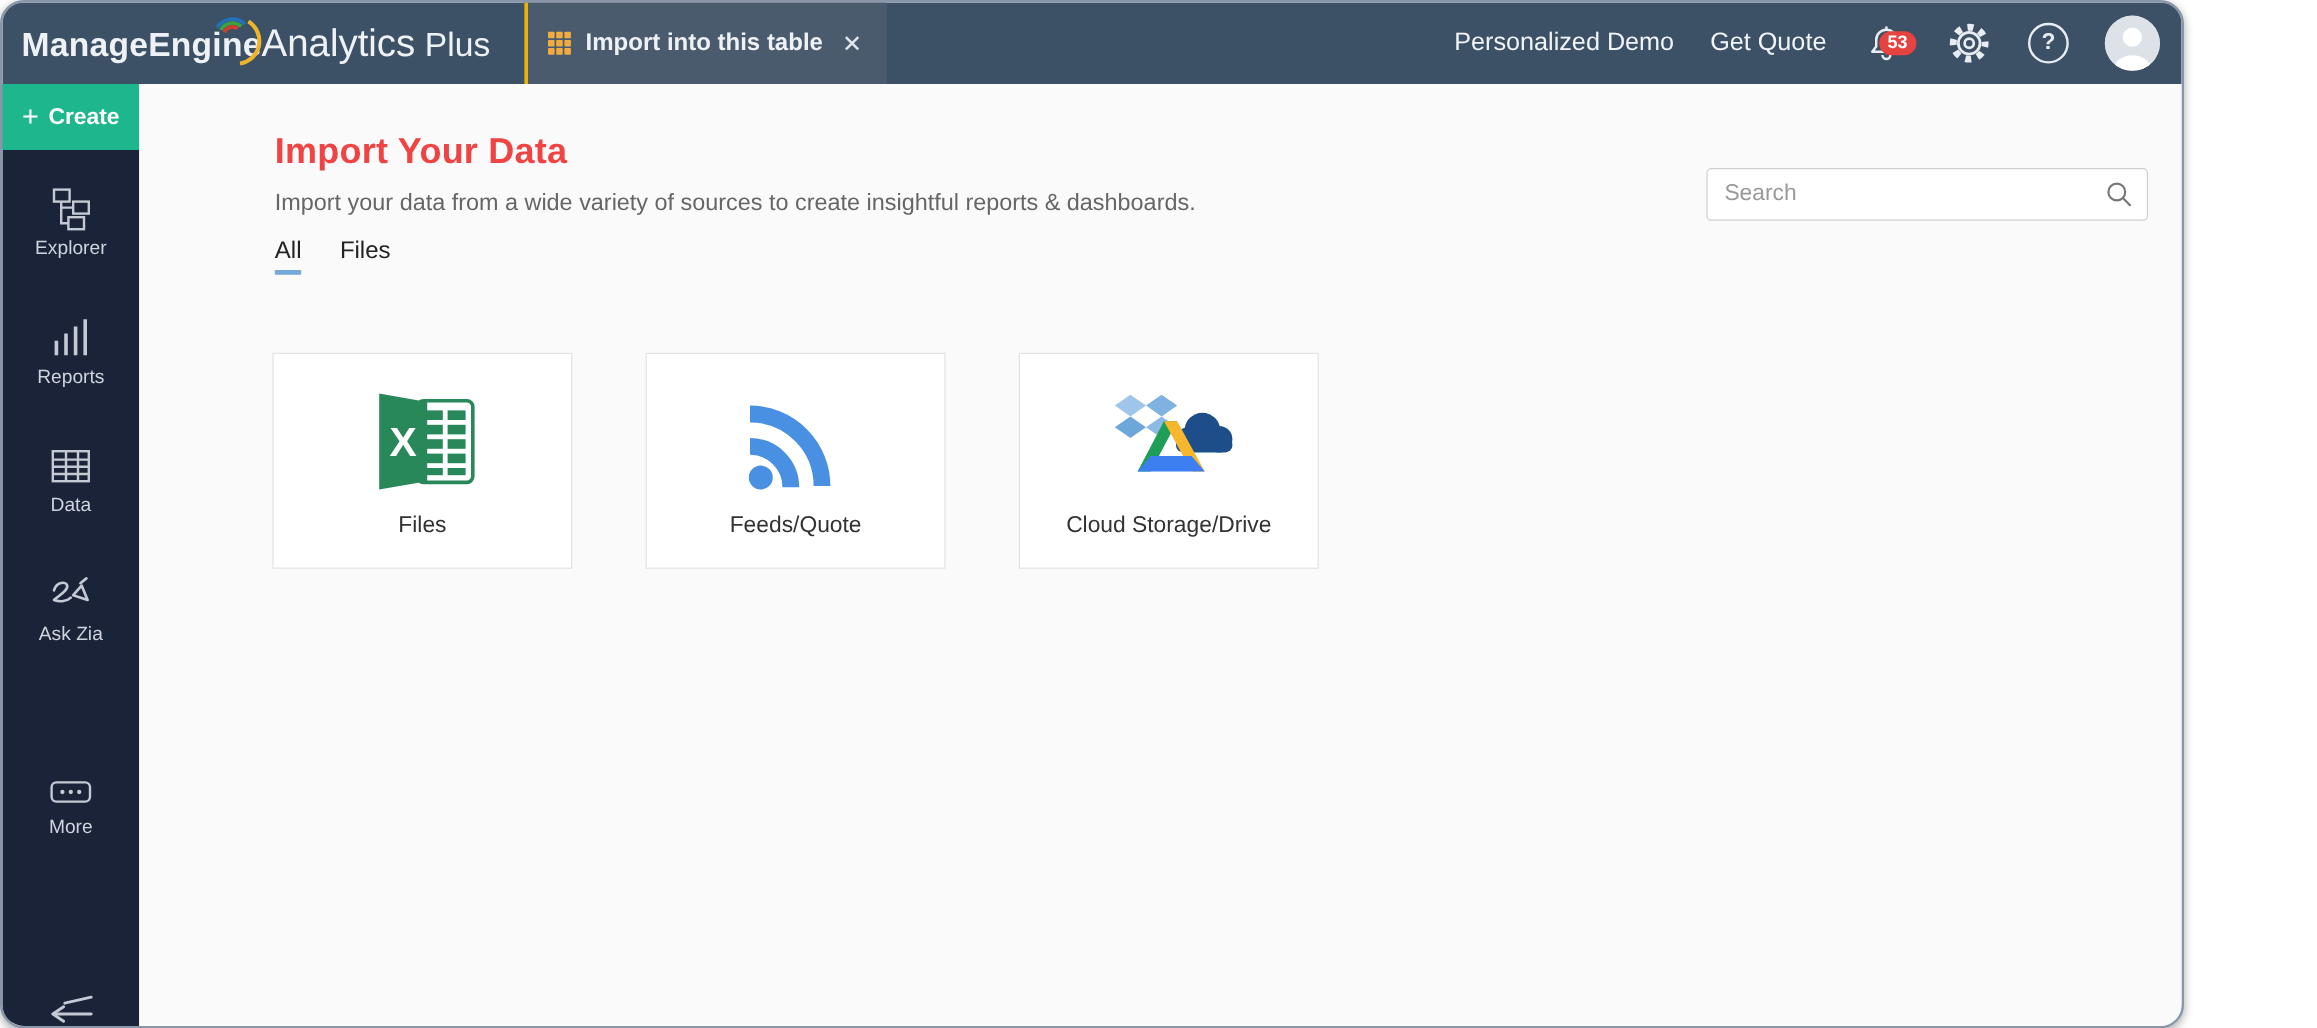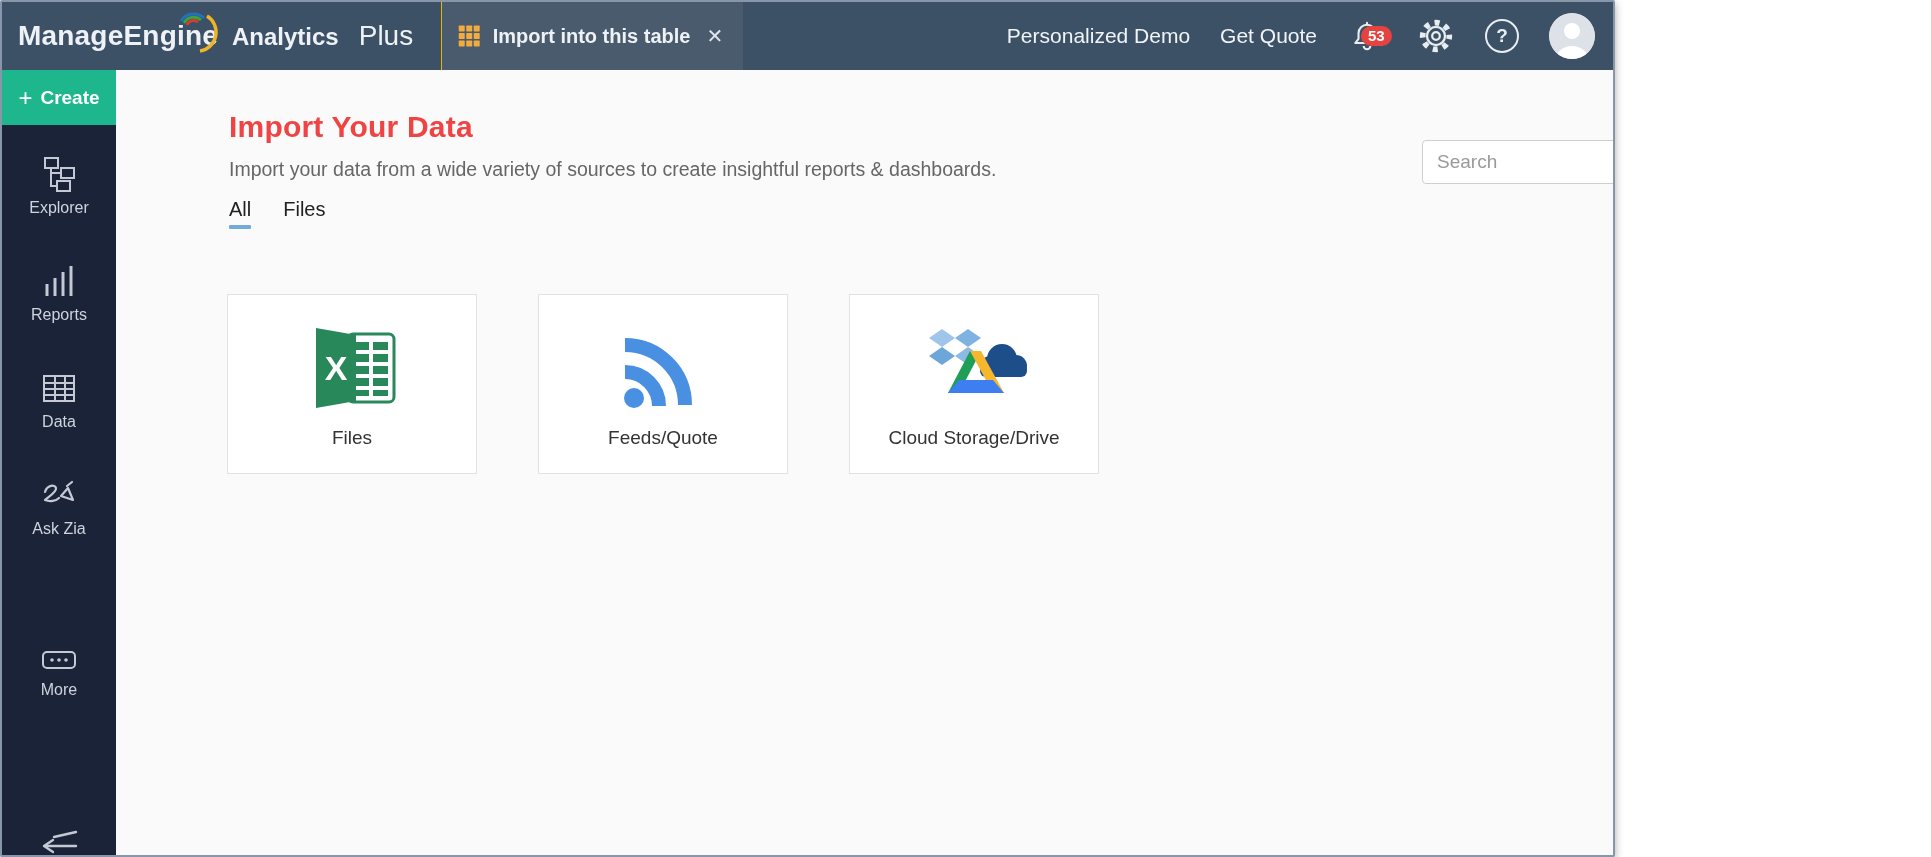--- a/index.html
+++ b/index.html
@@ -1,39 +1,39 @@
 <!DOCTYPE html>
 <html><head>
 <meta charset="utf-8">
 <style>
   * { box-sizing: border-box; margin: 0; padding: 0; }
   html,body { width: 1931px; height: 857px; background:#fff; font-family:"Liberation Sans", sans-serif; }
   .page {
-    position: relative; width: 1615px; height: 857px;
-    border: 2px solid #8796a9; border-radius: 2px; overflow: hidden;
+    position: relative; width: 1820px; height: 857px;
+    border: 2px solid #8796a9; border-radius: 20px; overflow: hidden;
     box-shadow: 0 3px 8px rgba(0,0,0,.35); background:#fafafa;
   }
 
   
   .topbar {
     position:absolute; top:0; left:0; right:0; height:68px;
     background:#3d5166; display:flex; align-items:center; color:#eef2f6;
   }
   .brand { display:flex; align-items:baseline; padding-left:16px; white-space:nowrap; }
   .brand-manage { font-size:28px; font-weight:700; letter-spacing:.2px; }
   .brand-e-wrap { position:relative; display:inline-block; }
   .brand-swoosh { position:absolute; top:-13px; left:-27px; pointer-events:none; }
-  .brand-analytics { font-size:24px; font-weight:700; margin-left:14px; }
-  .brand-plus { font-size:28px; font-weight:300; margin-left:20px; }
+  .brand-analytics { font-size:32px; font-weight:400; }
+  .brand-plus { font-size:28px; font-weight:300; margin-left:8px; }
 
   .workspace { display:flex; align-items:center; gap:10px; margin-left:34px; height:100%; padding:0 12px; cursor:pointer; font-size:22px; white-space:nowrap; }
 
   .navtab {
     display:flex; align-items:center; gap:12px; height:100%; width:302px;
-    margin-left:28px; padding:0 16px; background:#4a5b6d; border-left:1px solid #eab308;
+    margin-left:28px; padding:0 16px; background:#4a5b6d; border-left:3px solid #eab308;
     cursor:pointer;
   }
   .navtab-label { font-size:20px; font-weight:700; flex:1; white-space:nowrap; }
   .navtab-close { font-size:20px; font-weight:300; color:#dfe6ed; padding:2px 4px; cursor:pointer; }
 
   .topbar-right { margin-left:auto; display:flex; align-items:center; gap:30px; padding-right:18px; }
   .topbar-link { font-size:21px; color:#f0f4f8; cursor:pointer; white-space:nowrap; }
   .icon-btn { position:relative; display:flex; align-items:center; justify-content:center; cursor:pointer; }
   .badge {
     position:absolute; left:14px; top:10px; background:#e5433f; color:#fff;

